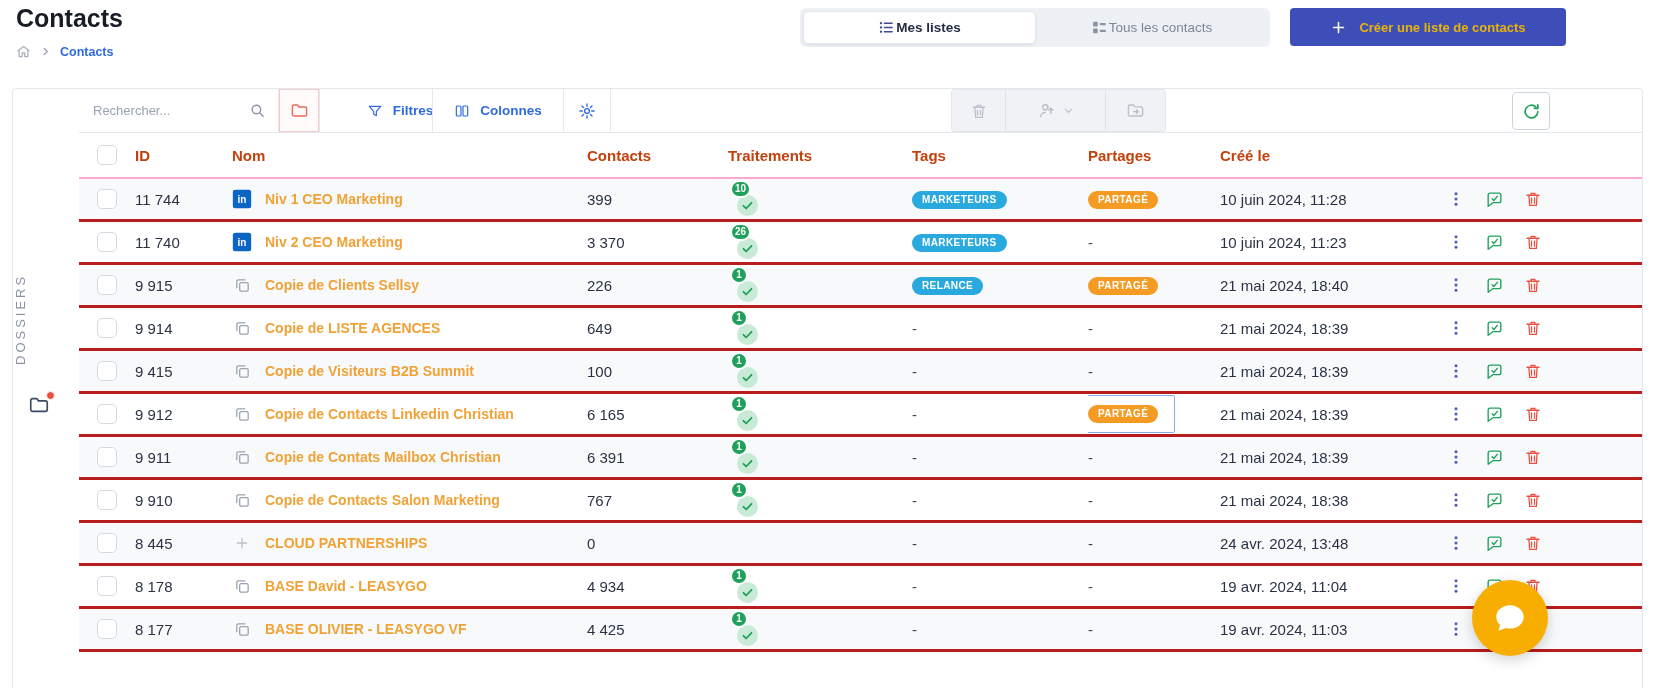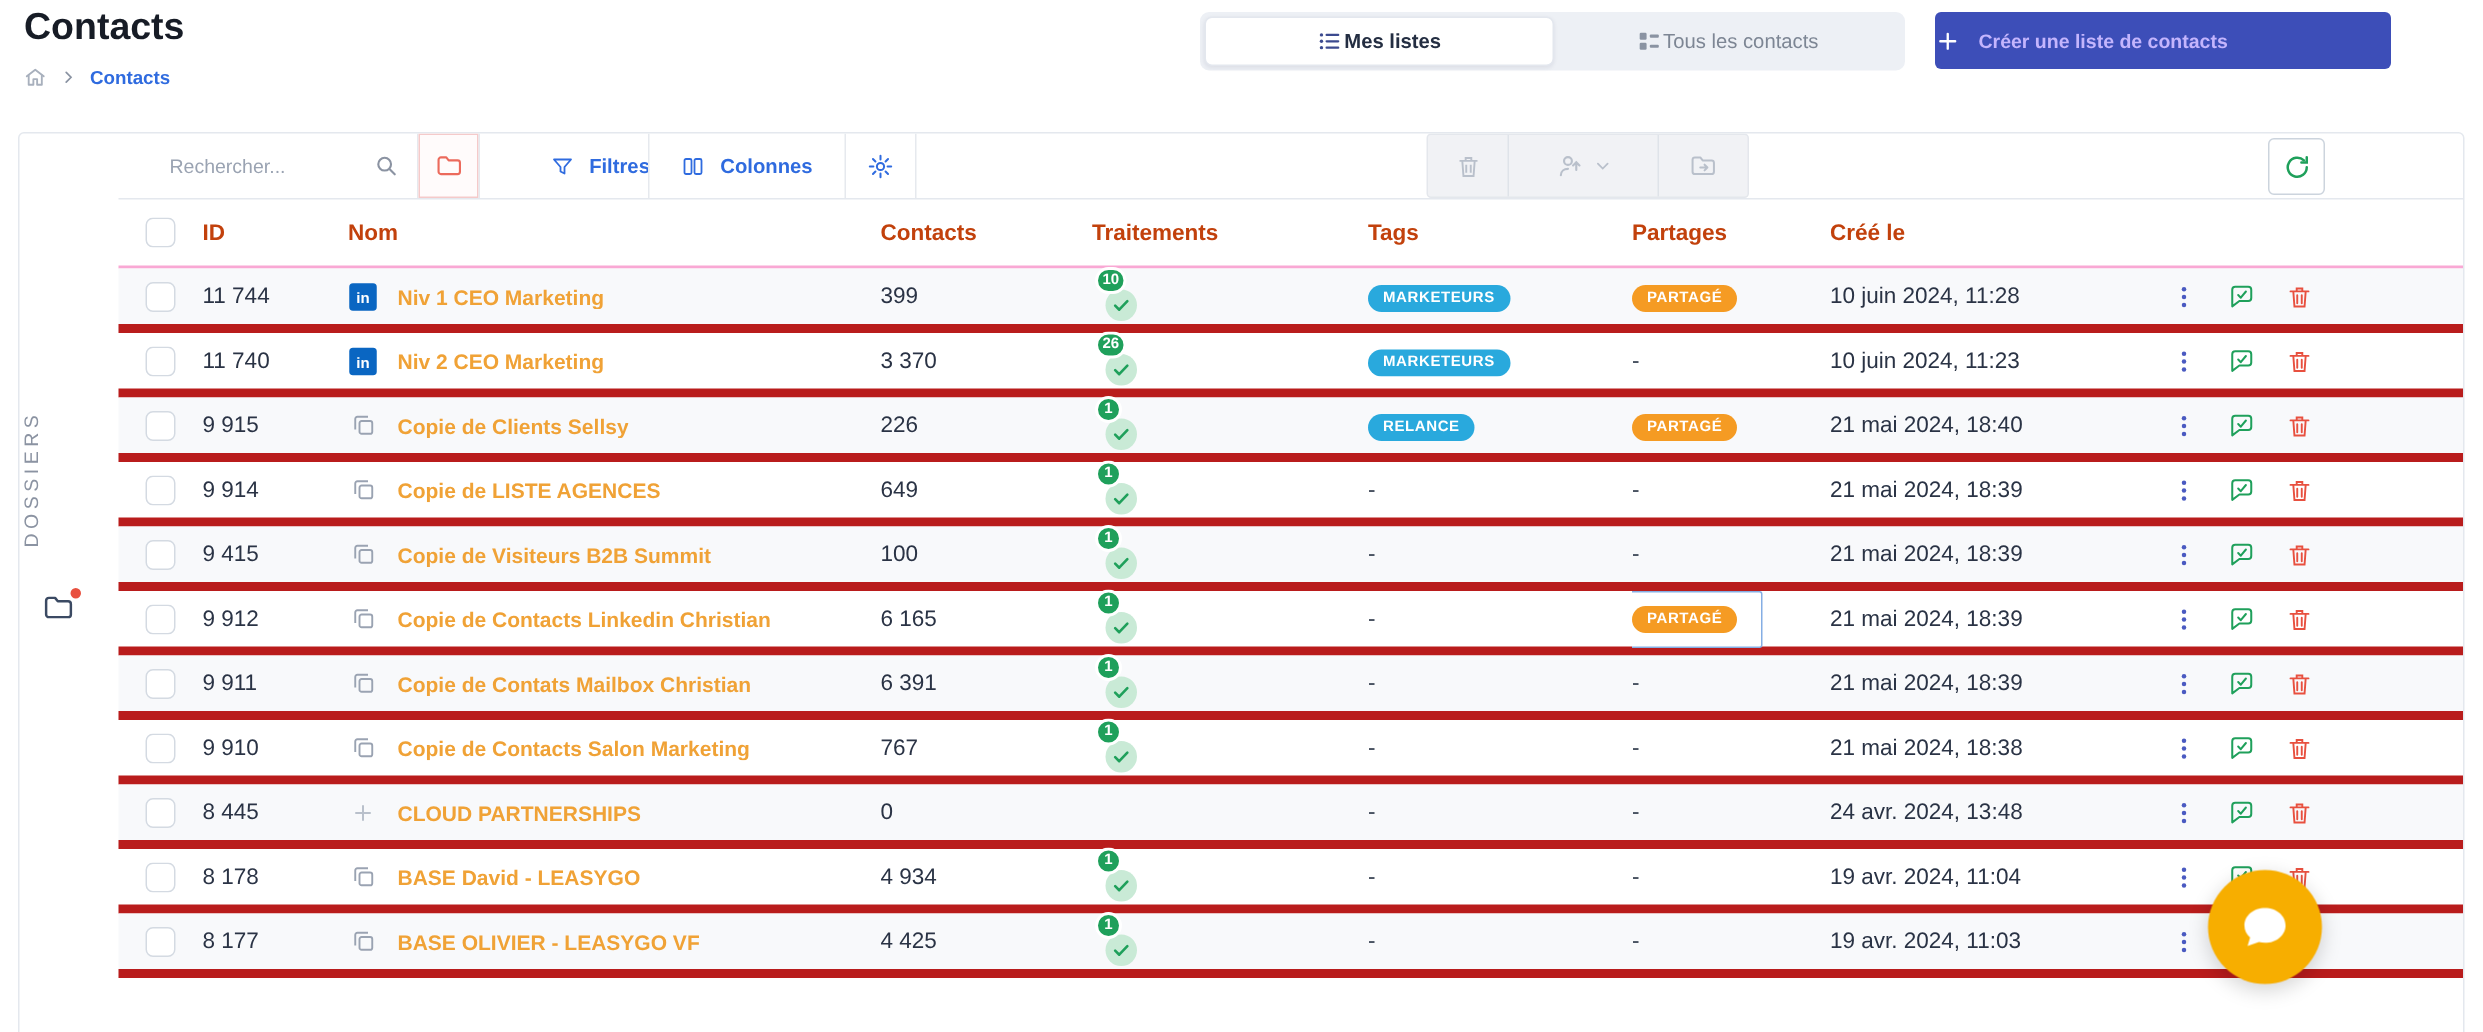--- a/index.html
+++ b/index.html
@@ -16,23 +16,23 @@
 
   .tab-group { position: absolute; left: 800px; top: 8px; width: 470px; height: 39px;
     background: #edf0f5; border-radius: 6px; display: flex; padding: 3px; }
   .tab { flex: 1; display: flex; align-items: center; justify-content: center; gap: 1px;
     font-size: 13.5px; color: #7d8694; font-weight: 500; border-radius: 5px; cursor: pointer; }
   .tab.active { background: #fff; color: #242e42; font-weight: 600; border: 1px solid #e3e7ee;
     box-shadow: 0 1px 3px rgba(20,30,60,.08); }
   .tab.active .ticon { color: #3c4a8f; }
   .ticon { display: flex; color: #8a93a2; }
 
-  .create-btn { position: absolute; left: 1290px; top: 8px; width: 304px; height: 38px;
-    background: var(--accent); color: #c4b5fd; border: none; border-radius: 4px;
-    display: flex; align-items: center; justify-content: flex-start; gap: 12px;
+  .create-btn { position: absolute; left: 1290px; top: 8px; width: 276px; height: 38px;
+    background: var(--accent); color: #eab308; border: none; border-radius: 4px;
+    display: flex; align-items: center; justify-content: center; gap: 12px;
     font-size: 13px; font-weight: 600; font-family: inherit; cursor: pointer; }
 
   
   .card { position: absolute; left: 12px; top: 88px; width: 1631px; height: 620px;
     border: 1px solid #e4e8ee; border-radius: 4px; background: #fff; display: flex; overflow: hidden; }
 
   .folders { position: relative; width: 66px; flex: 0 0 66px; }
   .vlabel { position: absolute; top: 175px; left: 0; right: 8px; text-align: center;
     writing-mode: vertical-rl; transform: rotate(180deg); margin: 0 auto;
     color: #8b93a2; font-size: 13px; letter-spacing: 3px; font-weight: 500; height: 110px; }
@@ -41,21 +41,21 @@
     border-radius: 50%; background: var(--red); border: 1.5px solid #fff; }
 
   .table-area { flex: 1; display: flex; flex-direction: column; min-width: 0; }
 
   
   .toolbar { position: relative; height: 44px; border-bottom: 1px solid #e4e8ee;
     display: flex; align-items: stretch; flex: 0 0 44px; }
   .vdiv { width: 1px; background: #e6e9ee; }
   .search-box { width: 199px; display: flex; align-items: center; padding: 0 12px 0 14px; gap: 8px; }
   .search-box input { flex: 1; border: none; outline: none; font-size: 13px; color: #2a3345;
-    font-family: inherit; background: transparent; min-width: 0; margin-left: 20px; }
+    font-family: inherit; background: transparent; min-width: 0; }
   .search-box input::placeholder { color: #9aa3b2; }
   .search-box .mag { color: #8b93a2; display: flex; }
   .folder-filter { width: 40px; display: flex; align-items: center; justify-content: center;
     border: 1px solid #f5caca; background: #fffbfb; color: #ec6a5c; cursor: pointer; }
   .tool-btn { display: flex; align-items: center; justify-content: center; gap: 10px;
     color: var(--link-blue); font-size: 13.5px; font-weight: 600; cursor: pointer; background: none; border: none; font-family: inherit; }
   .tool-btn.filtres { width: 112px; padding-left: 48px; }
   .tool-btn.colonnes { width: 130px; }
   .tool-btn.gear { width: 46px; }
 
@@ -66,21 +66,21 @@
   .bulk-btn + .bulk-btn { border-left: 1px solid #dfe3e9; }
   .bulk-btn.b1 { width: 53px; } .bulk-btn.b2 { width: 100px; } .bulk-btn.b3 { width: 60px; }
 
   .refresh-btn { position: absolute; left: 1433px; top: 3px; width: 38px; height: 38px;
     border: 1px solid #ccd4dd; border-radius: 4px; background: #fff; color: var(--green);
     display: flex; align-items: center; justify-content: center; cursor: pointer; }
 
   
   .grid { display: grid; grid-template-columns: 56px 97px 355px 141px 184px 176px 132px 215px 1fr; align-items: center; }
   .thead { height: 46px; border-bottom: 2px solid #f9a8d4; font-size: 15px; color: #c2410c; font-weight: 700; flex: 0 0 46px; }
-  .trow { height: 43px; border-bottom: 6px solid #b91c1c; font-size: 15px; }
+  .trow { height: 43px; border-bottom: 3px solid #b91c1c; font-size: 15px; }
   .trow.alt { background: #f8f9fb; }
   .cell { min-width: 0; white-space: nowrap; overflow: hidden; }
   .c-check { display: flex; justify-content: center; }
   .cb { width: 20px; height: 20px; border: 1px solid #d4dae2; border-radius: 5px; background: #fff; display: inline-block; cursor: pointer; }
   .c-name { display: flex; align-items: center; gap: 13px; }
   .rowicon { display: flex; width: 20px; justify-content: center; flex: 0 0 20px; }
   .namelink { color: var(--name-orange); font-size: 14px; font-weight: 700; cursor: pointer; overflow: hidden; text-overflow: ellipsis; }
   .dash { color: #3a4454; }
   .pill { display: inline-block; color: #fff; font-size: 10px; font-weight: 700; letter-spacing: .4px;
     padding: 4px 10px; border-radius: 10px; line-height: 1; }

